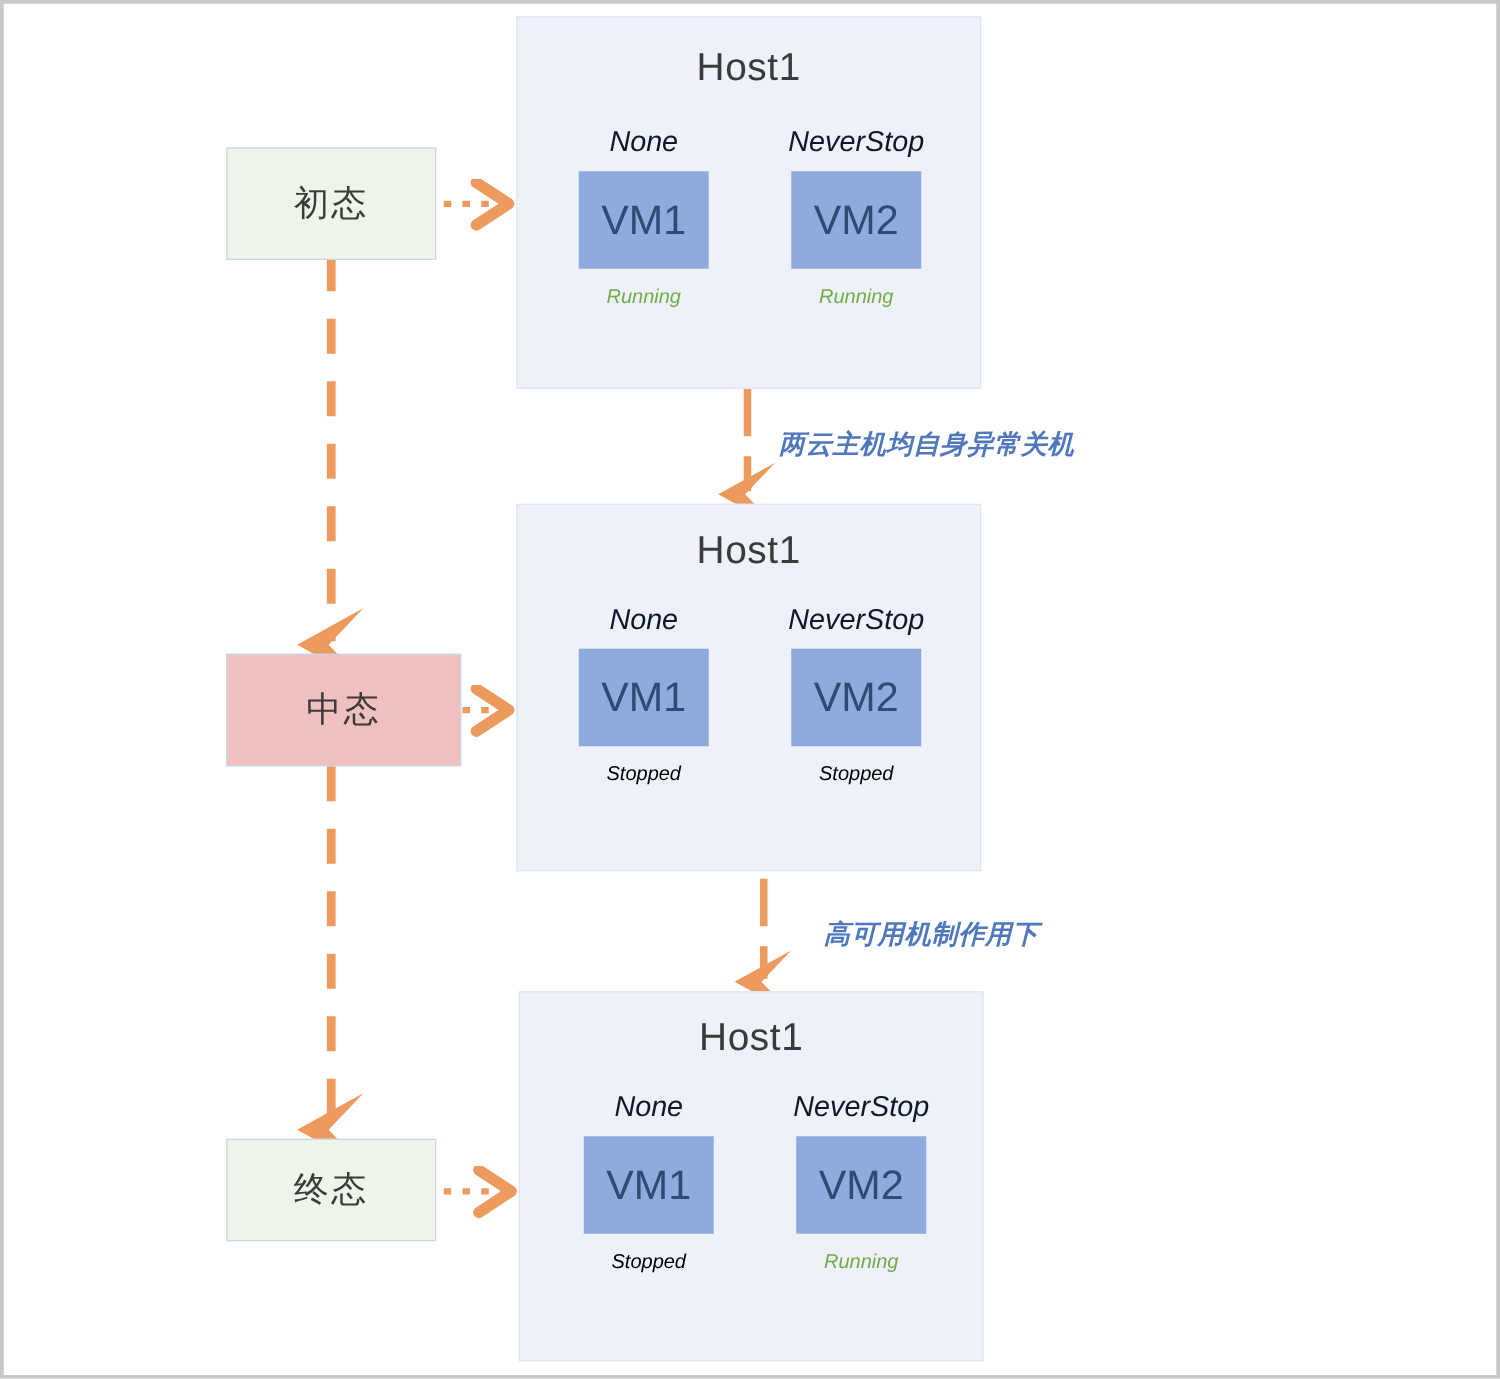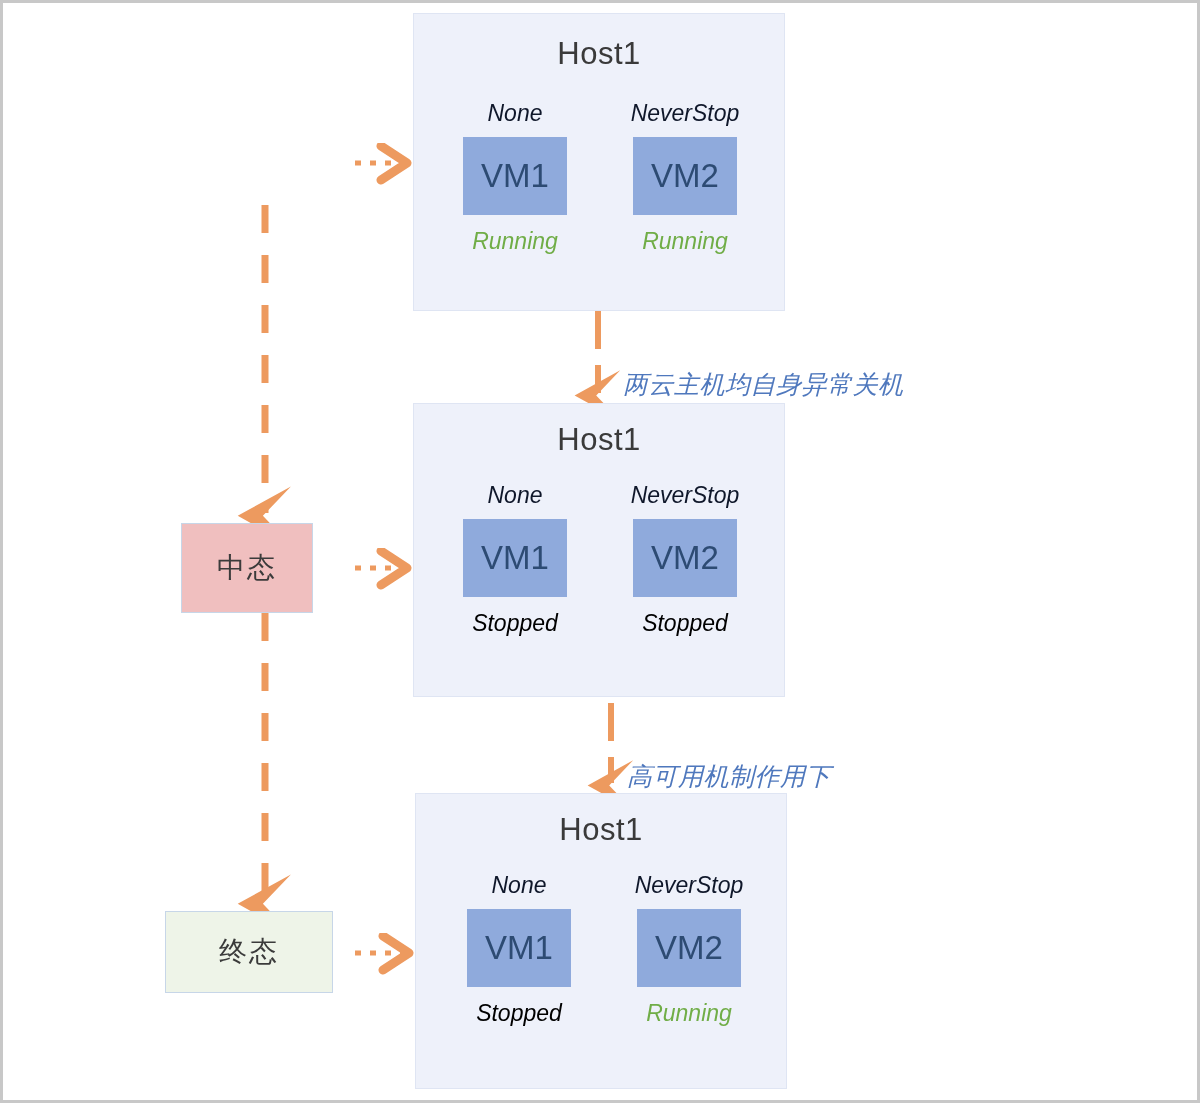--- a/index.html
+++ b/index.html
@@ -74,39 +74,38 @@
     height: 78px;
     margin: 0 auto;
     background: #8faadc;
     display: flex;
     align-items: center;
     justify-content: center;
     font-size: 33px;
     color: #2d4b73;
   }
   .vm-status {
-    font-size: 23px;
+    font-size: 16px;
     font-style: italic;
     line-height: 1;
     margin-top: 15px;
     white-space: nowrap;
   }
   .vm-status.running { color: #70ad47; }
   .vm-status.stopped { color: #000000; }
 
   
   .edge-label {
     position: absolute;
-    font-size: 25px;
+    font-size: 21px;
     font-style: italic;
-    font-weight: normal;
+    font-weight: bold;
     color: #4f78bd;
     white-space: nowrap;
     letter-spacing: 0.5px;
-    margin-top: 27px;
   }
 
   
   #arrows {
     position: absolute;
     left: 0;
     top: 0;
     width: 1200px;
     height: 1103px;
     pointer-events: none;
@@ -135,26 +134,29 @@
 
     <line x1="262" y1="202" x2="262" y2="510" stroke="#ed9a5f" stroke-width="7" stroke-dasharray="28 22" marker-end="url(#solidhead)"></line>
 
     <line x1="262" y1="610" x2="262" y2="898" stroke="#ed9a5f" stroke-width="7" stroke-dasharray="28 22" marker-end="url(#solidhead)"></line>
 
     <line x1="595" y1="308" x2="595" y2="390" stroke="#ed9a5f" stroke-width="6" stroke-dasharray="38 16" marker-end="url(#solidhead)"></line>
 
     <line x1="608" y1="700" x2="608" y2="780" stroke="#ed9a5f" stroke-width="6" stroke-dasharray="38 16" marker-end="url(#solidhead)"></line>
   </svg>
 
-
-  <div class="state-box pink" style="left:178px; top:520px; width:132px; height:90px;">
+  <div class="state-box green" style="left:178px; top:115px; width:168px; height:90px;">
+    <span>初态</span>
+  </div>
+
+  <div class="state-box pink" style="left:178px; top:520px; width:188px; height:90px;">
     <span>中态</span>
   </div>
 
-  <div class="state-box green" style="left:162px; top:908px; width:168px; height:82px;">
+  <div class="state-box green" style="left:178px; top:908px; width:168px; height:82px;">
     <span>终态</span>
   </div>
 
   <div class="host-panel" style="left:410px; top:10px; width:372px; height:298px;">
     <div class="host-title" style="top:22px;">Host1</div>
 
     <div class="vm-group" style="left:26px; top:88px;">
       <div class="vm-policy">None</div>
       <div class="vm-box">VM1</div>
       <div class="vm-status running">Running</div>
@@ -178,21 +180,21 @@
       <div class="vm-status stopped">Stopped</div>
     </div>
 
     <div class="vm-group" style="left:196px; top:80px;">
       <div class="vm-policy">NeverStop</div>
       <div class="vm-box">VM2</div>
       <div class="vm-status stopped">Stopped</div>
     </div>
   </div>
 
-  <div class="edge-label" style="left:624px; top:730px;">高可用机制作用下</div>
+  <div class="edge-label" style="left:656px; top:730px;">高可用机制作用下</div>
 
   <div class="host-panel" style="left:412px; top:790px; width:372px; height:296px;">
     <div class="host-title" style="top:18px;">Host1</div>
 
     <div class="vm-group" style="left:28px; top:80px;">
       <div class="vm-policy">None</div>
       <div class="vm-box">VM1</div>
       <div class="vm-status stopped">Stopped</div>
     </div>
 

